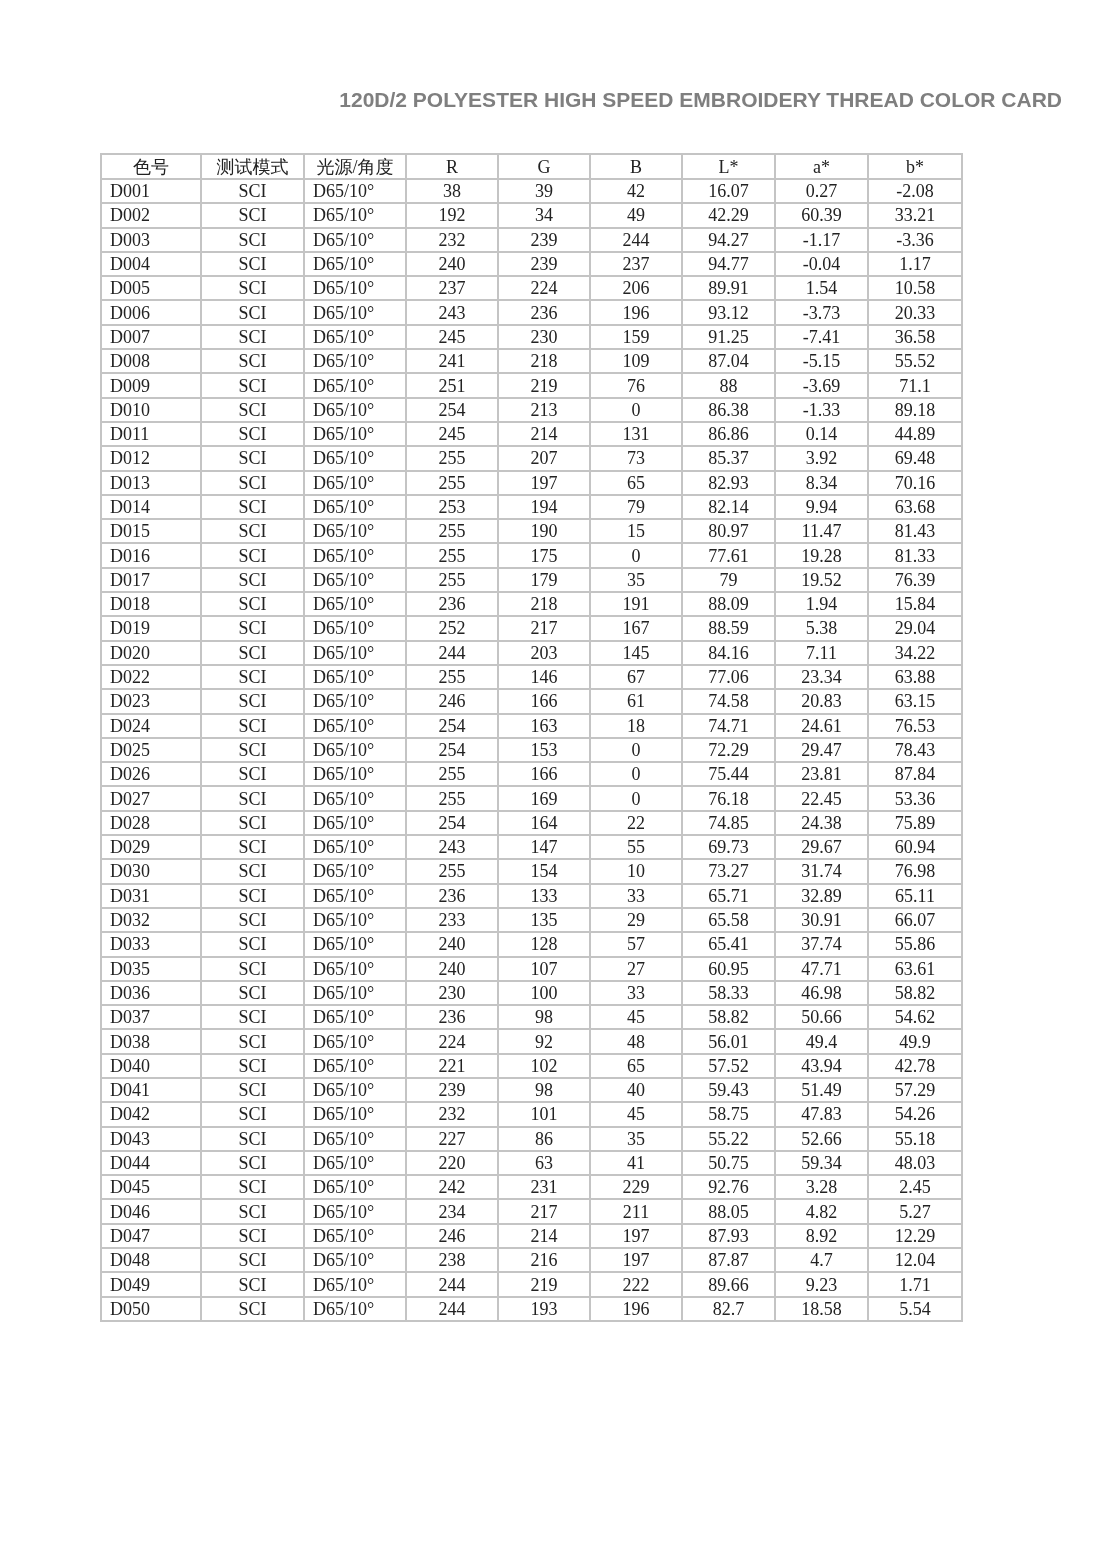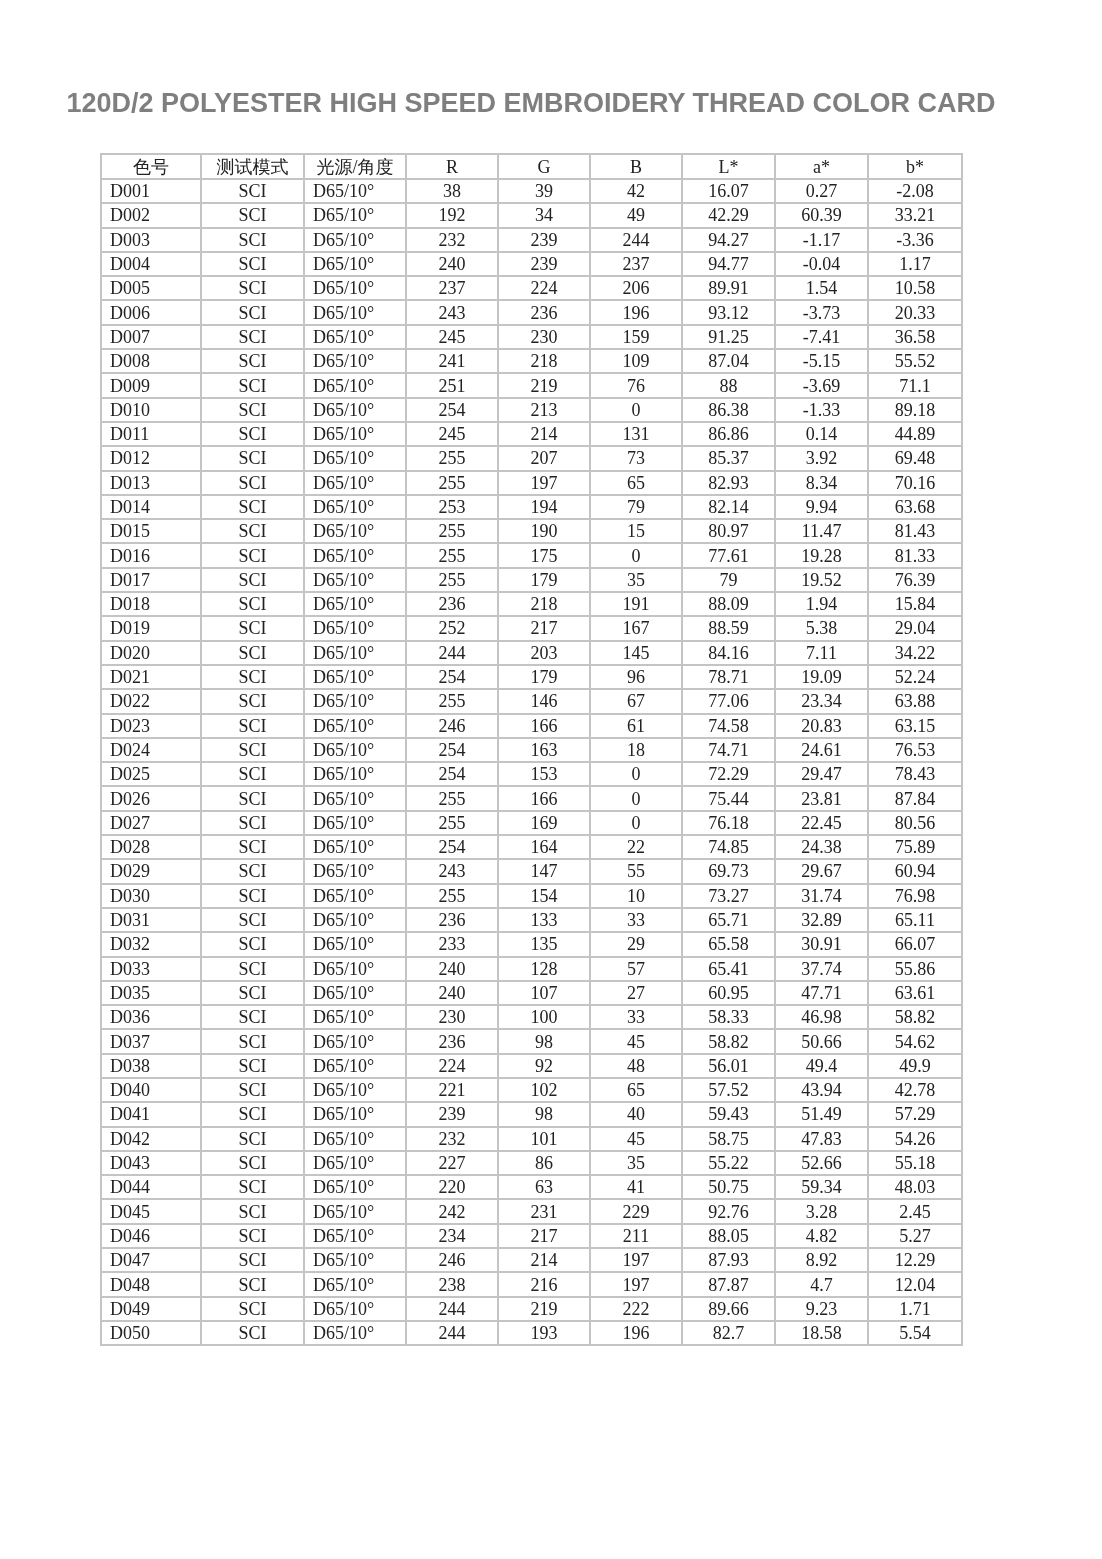--- a/index.html
+++ b/index.html
@@ -1,19 +1,19 @@
 <!DOCTYPE html>
 <html><head>
 <meta charset="utf-8">
 <style>
   html, body { margin:0; padding:0; background:#ffffff; }
   body { width:1102px; height:1559px; position:relative; overflow:hidden; }
   .title {
-    position:absolute; left:0; top:88px; width:1062px; text-align:center;
-    font-family:"Liberation Sans", sans-serif; font-weight:bold; font-size:27px;
+    position:absolute; left:0; top:88px; width:1062px; text-align:right;
+    font-family:"Liberation Sans", sans-serif; font-weight:bold; font-size:21px;
     color:#7f7f7f; letter-spacing:0px;
   }
   table.card {
     position:absolute; left:100px; top:153px;
     border-collapse:collapse; table-layout:fixed;
     width:861px;
     font-family:"Liberation Serif", "DejaVu Serif", serif;
     color:#222222;
   }
   table.card td, table.card th {
@@ -271,31 +271,20 @@
         <td>SCI</td>
         <td class="left">D65/10°</td>
         <td>244</td>
         <td>203</td>
         <td>145</td>
         <td>84.16</td>
         <td>7.11</td>
         <td>34.22</td>
       </tr>
       <tr>
-        <td class="left">D021</td>
-        <td>SCI</td>
-        <td class="left">D65/10°</td>
-        <td>254</td>
-        <td>179</td>
-        <td>96</td>
-        <td>78.71</td>
-        <td>19.09</td>
-        <td>52.24</td>
-      </tr>
-      <tr>
         <td class="left">D022</td>
         <td>SCI</td>
         <td class="left">D65/10°</td>
         <td>255</td>
         <td>146</td>
         <td>67</td>
         <td>77.06</td>
         <td>23.34</td>
         <td>63.88</td>
       </tr>
@@ -345,21 +334,21 @@
       </tr>
       <tr>
         <td class="left">D027</td>
         <td>SCI</td>
         <td class="left">D65/10°</td>
         <td>255</td>
         <td>169</td>
         <td>0</td>
         <td>76.18</td>
         <td>22.45</td>
-        <td>80.56</td>
+        <td>53.36</td>
       </tr>
       <tr>
         <td class="left">D028</td>
         <td>SCI</td>
         <td class="left">D65/10°</td>
         <td>254</td>
         <td>164</td>
         <td>22</td>
         <td>74.85</td>
         <td>24.38</td>

